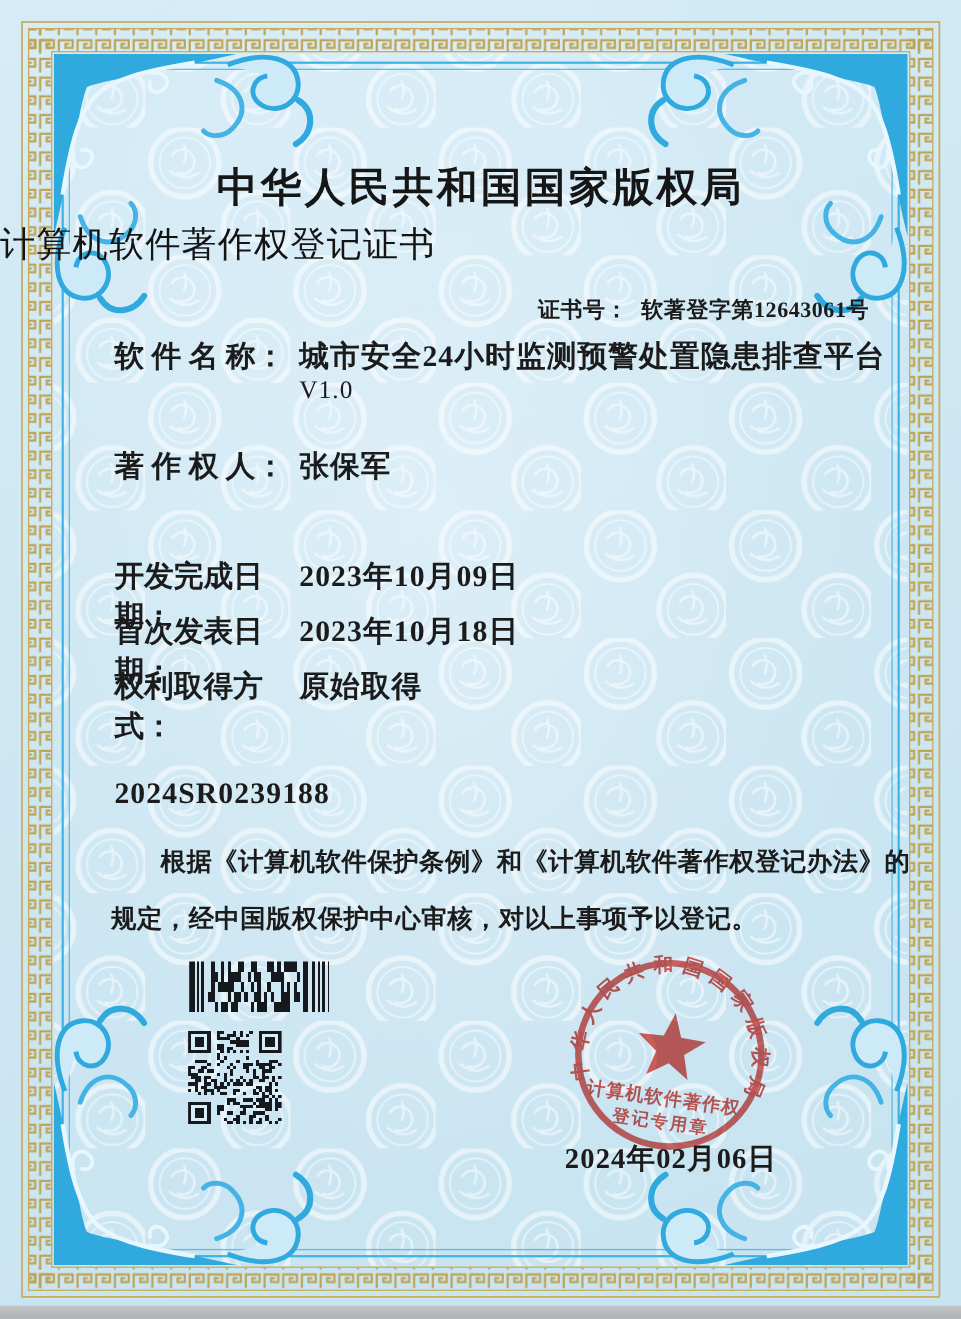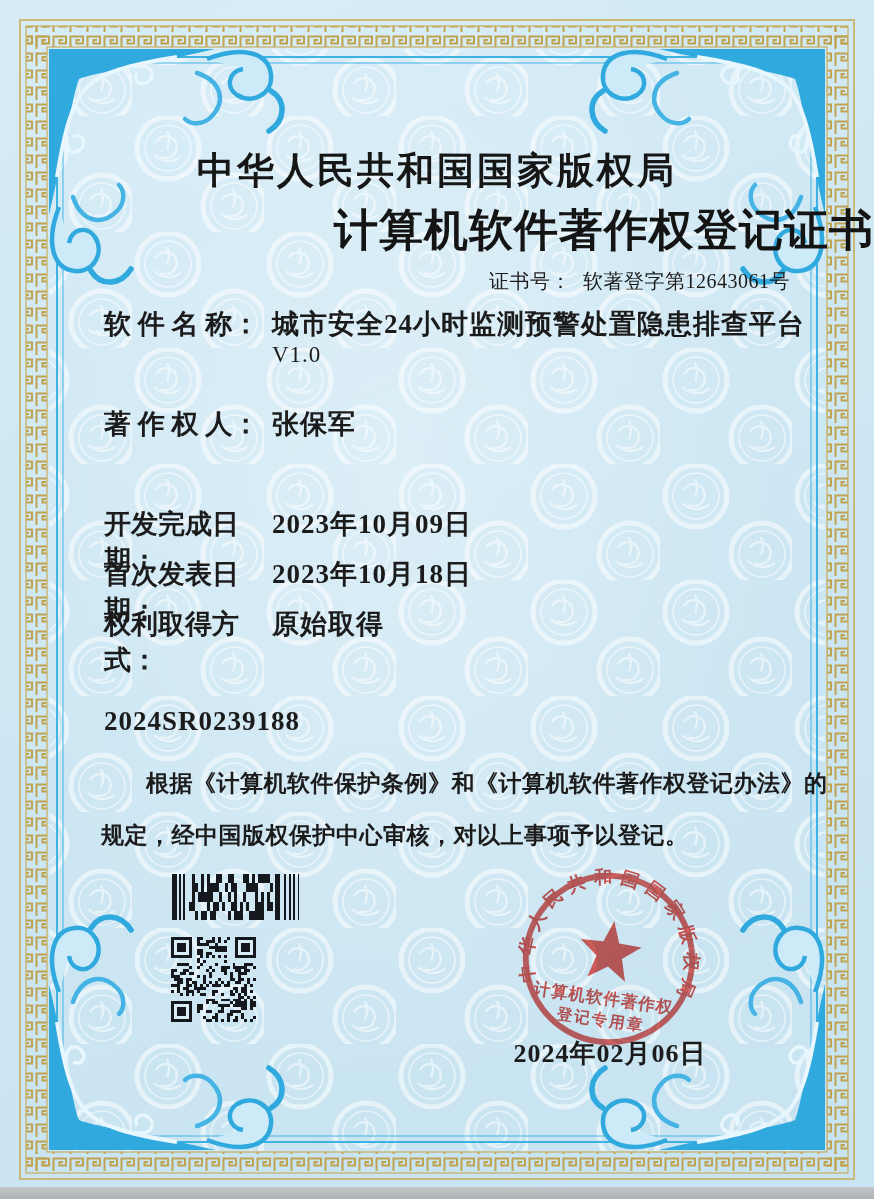--- a/index.html
+++ b/index.html
@@ -10,22 +10,22 @@
     overflow:hidden;
     background:
       radial-gradient(ellipse at 45% 40%, rgba(255,255,255,.30), rgba(255,255,255,0) 60%),
       linear-gradient(160deg,#d6ecf7 0%, #cde7f3 45%, #c8e3f1 100%);
     font-family:"Liberation Serif","DejaVu Serif",serif;
     color:#1b1b1b;
   }
   .deco{position:absolute;left:0;top:0;width:874px;height:1199px;}
   .txt{position:absolute;white-space:nowrap;}
   .authority{left:0;right:0;top:146px;text-align:center;font-size:37px;font-weight:700;letter-spacing:3px;color:#161616;}
-  .title{left:0;right:0;top:201px;text-align:right;font-size:44px;font-weight:700;letter-spacing:1px;color:#141414;}
-  .certno{top:268px;right:84px;font-size:20px;font-weight:400;letter-spacing:.5px;}
+  .title{left:0;right:0;top:201px;text-align:left;font-size:32px;font-weight:400;letter-spacing:1px;color:#141414;}
+  .certno{top:268px;right:84px;font-size:20px;font-weight:700;letter-spacing:.5px;}
   .certno .cno-label{margin-right:12px;}
   .row{position:absolute;left:104px;font-size:27px;font-weight:700;display:flex;}
   .row .lbl{display:inline-block;width:168px;}
   .row .val{display:inline-block;letter-spacing:1px;}
   .val2{position:absolute;left:272px;font-size:23px;font-weight:400;letter-spacing:1px;}
   .stmt{position:absolute;font-size:23px;font-weight:700;letter-spacing:.5px;}
   .stmt1{left:146px;top:768px;}
   .stmt2{left:101px;top:820px;}
   .barcode{position:absolute;left:172px;top:874px;width:132px;height:46px;shape-rendering:crispEdges;}
   .qrcode{position:absolute;left:171px;top:937px;width:85px;height:85px;shape-rendering:crispEdges;}

